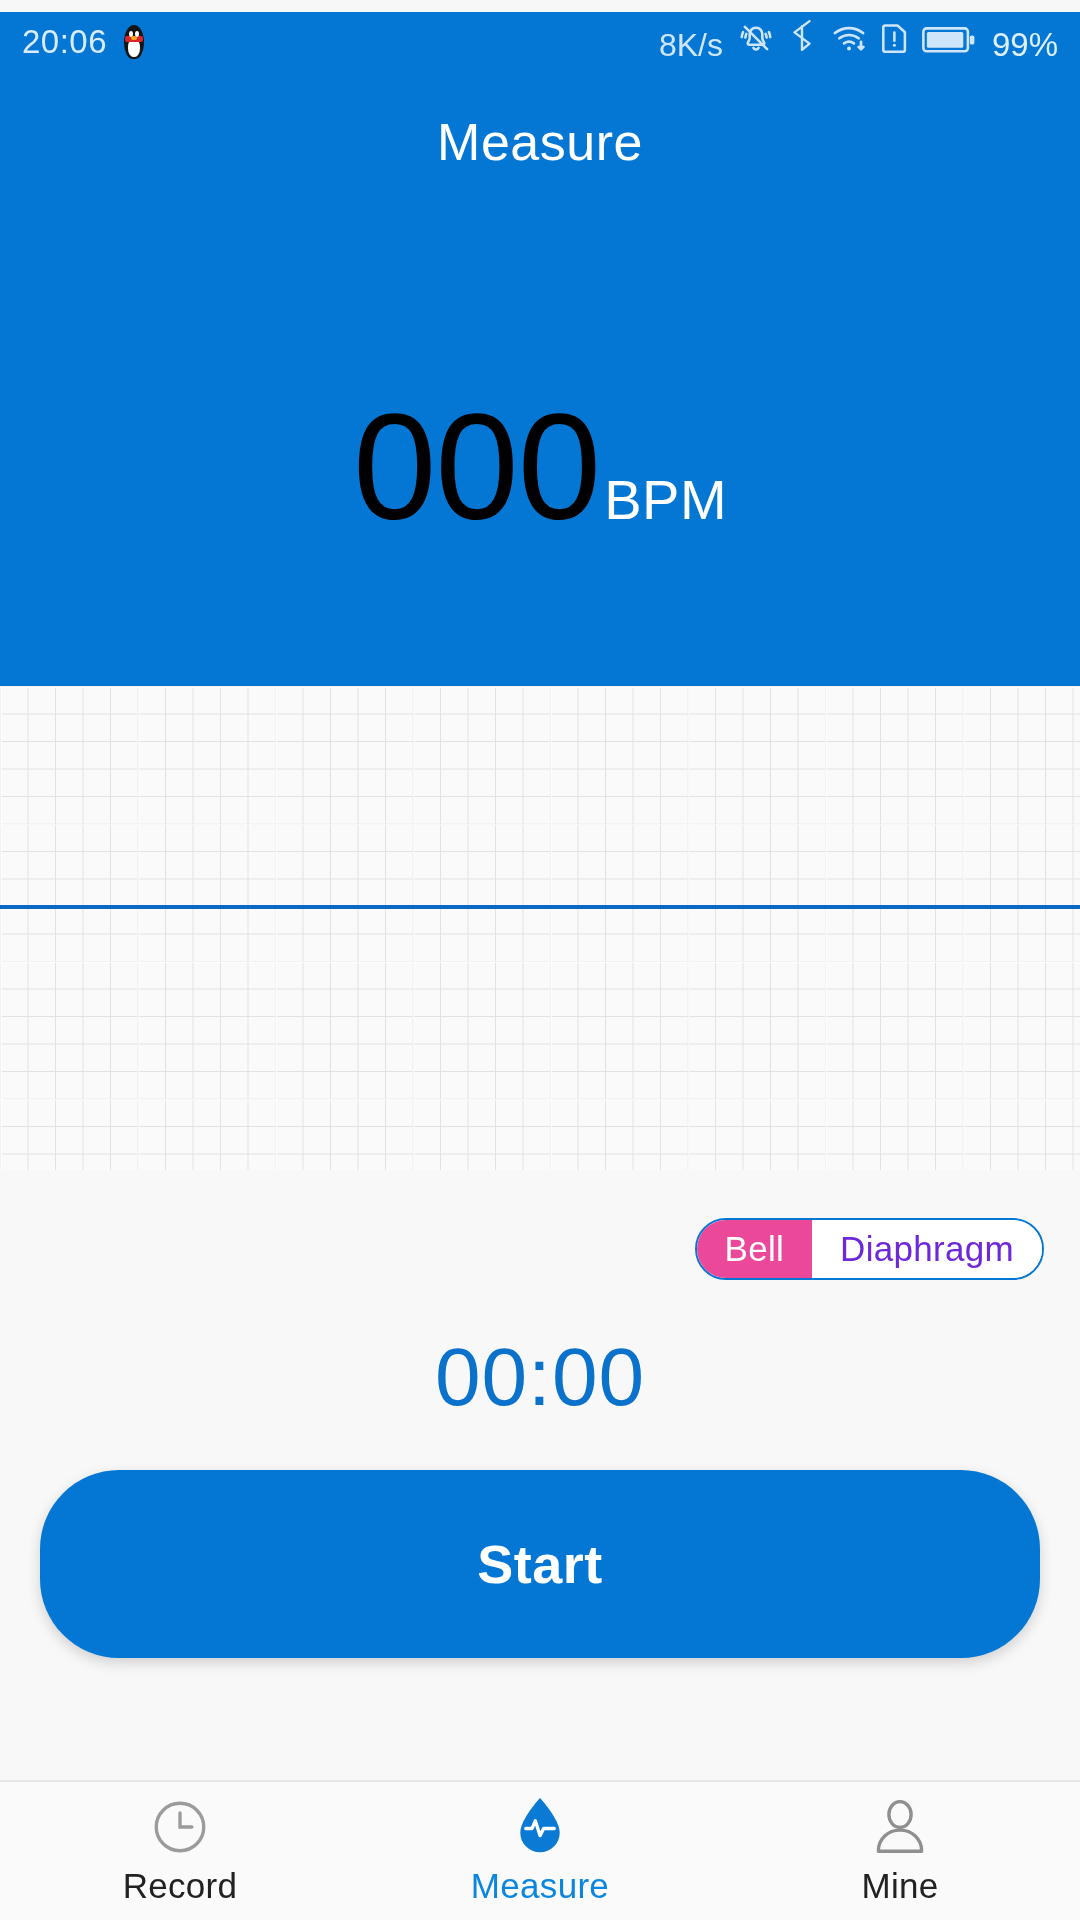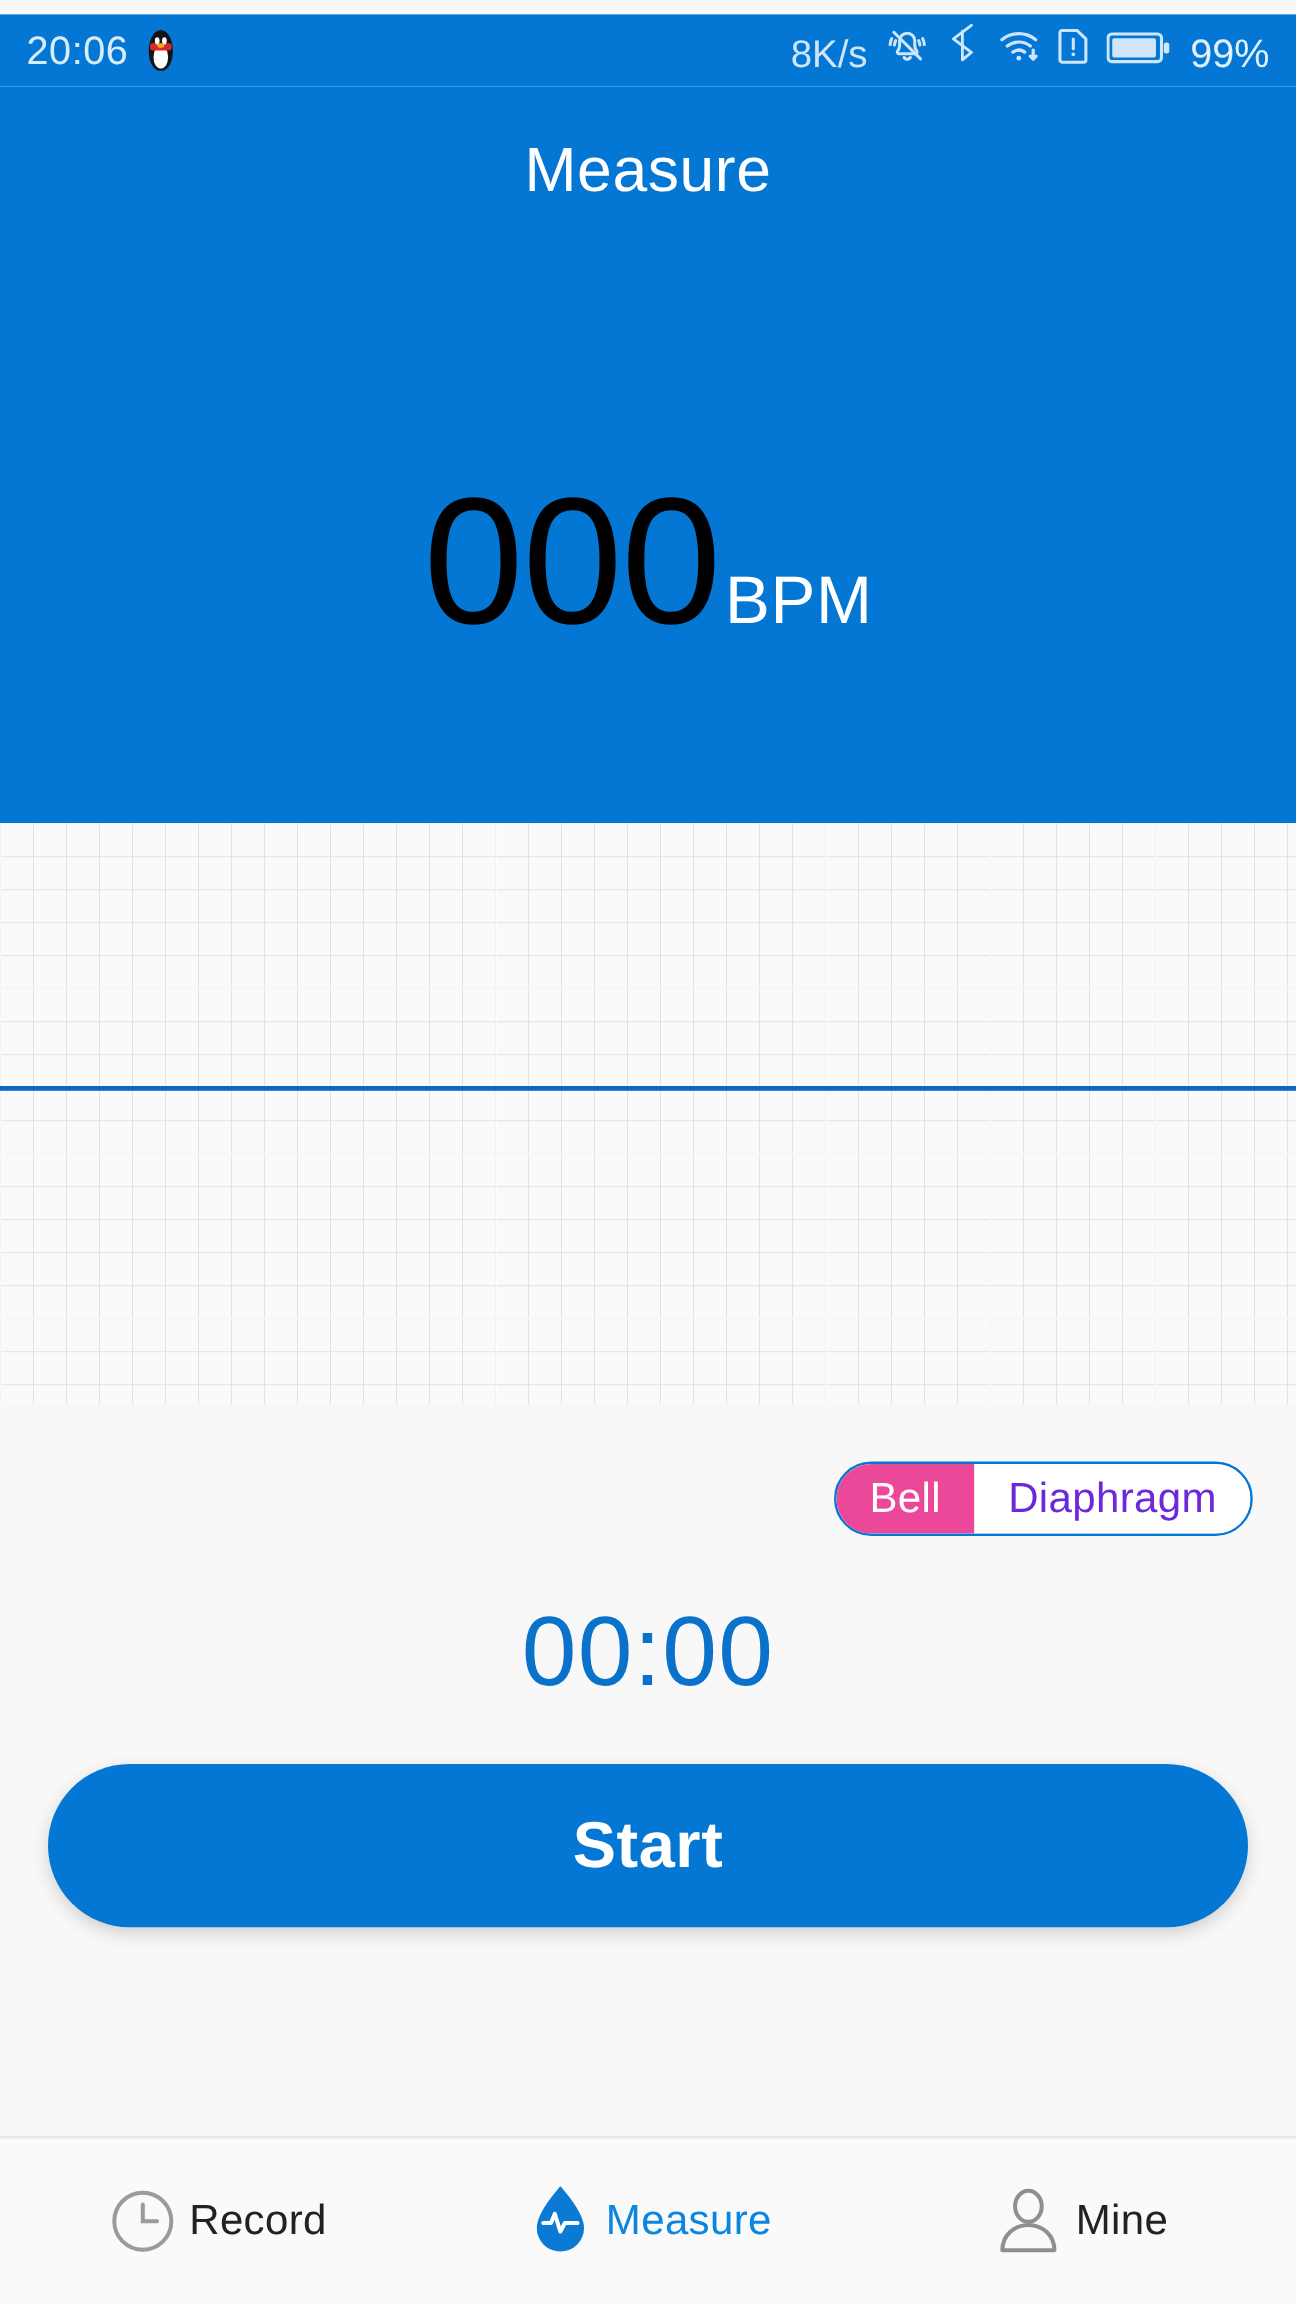--- a/index.html
+++ b/index.html
@@ -101,35 +101,35 @@
   }
   .seg-btn.active { background:#ec4899; color:#ffffff; }
   .seg-btn.inactive { background:#ffffff; color:#6d28d9; }
 
   .timer {
     position:absolute; left:0; right:0; top:160px; text-align:center;
     color:#0a72cb; font-size:82px; font-weight:300; letter-spacing:1px;
   }
 
   .start-btn {
-    position:absolute; left:40px; right:40px; top:300px; height:136px;
+    position:absolute; left:40px; right:40px; top:300px; height:188px;
     background:#0477d4; border-radius:79px; border:none;
     color:#ffffff; font-size:54px; font-weight:600; letter-spacing:.5px;
     box-shadow:0 5px 14px rgba(0,0,0,.16);
     display:flex; align-items:center; justify-content:center;
     font-family:"Liberation Sans", sans-serif; cursor:pointer;
   }
 
   
   .tabbar {
     flex:0 0 140px; background:#fafafa; border-top:2px solid #e6e6e6;
     display:flex; align-items:center;
   }
   .tab {
-    flex:1; display:flex; align-items:center;
+    flex:1; display:flex; flex-direction:column; align-items:center;
     justify-content:center; gap:8px; cursor:pointer;
   }
   .tab-icon { height:62px; display:flex; align-items:center; justify-content:center; }
   .tab-label { font-size:35px; color:#222222; letter-spacing:.3px; }
   .tab.active .tab-label { color:#0a86e0; }
 </style>
 </head>
 <body>
 
 <div id="app">

